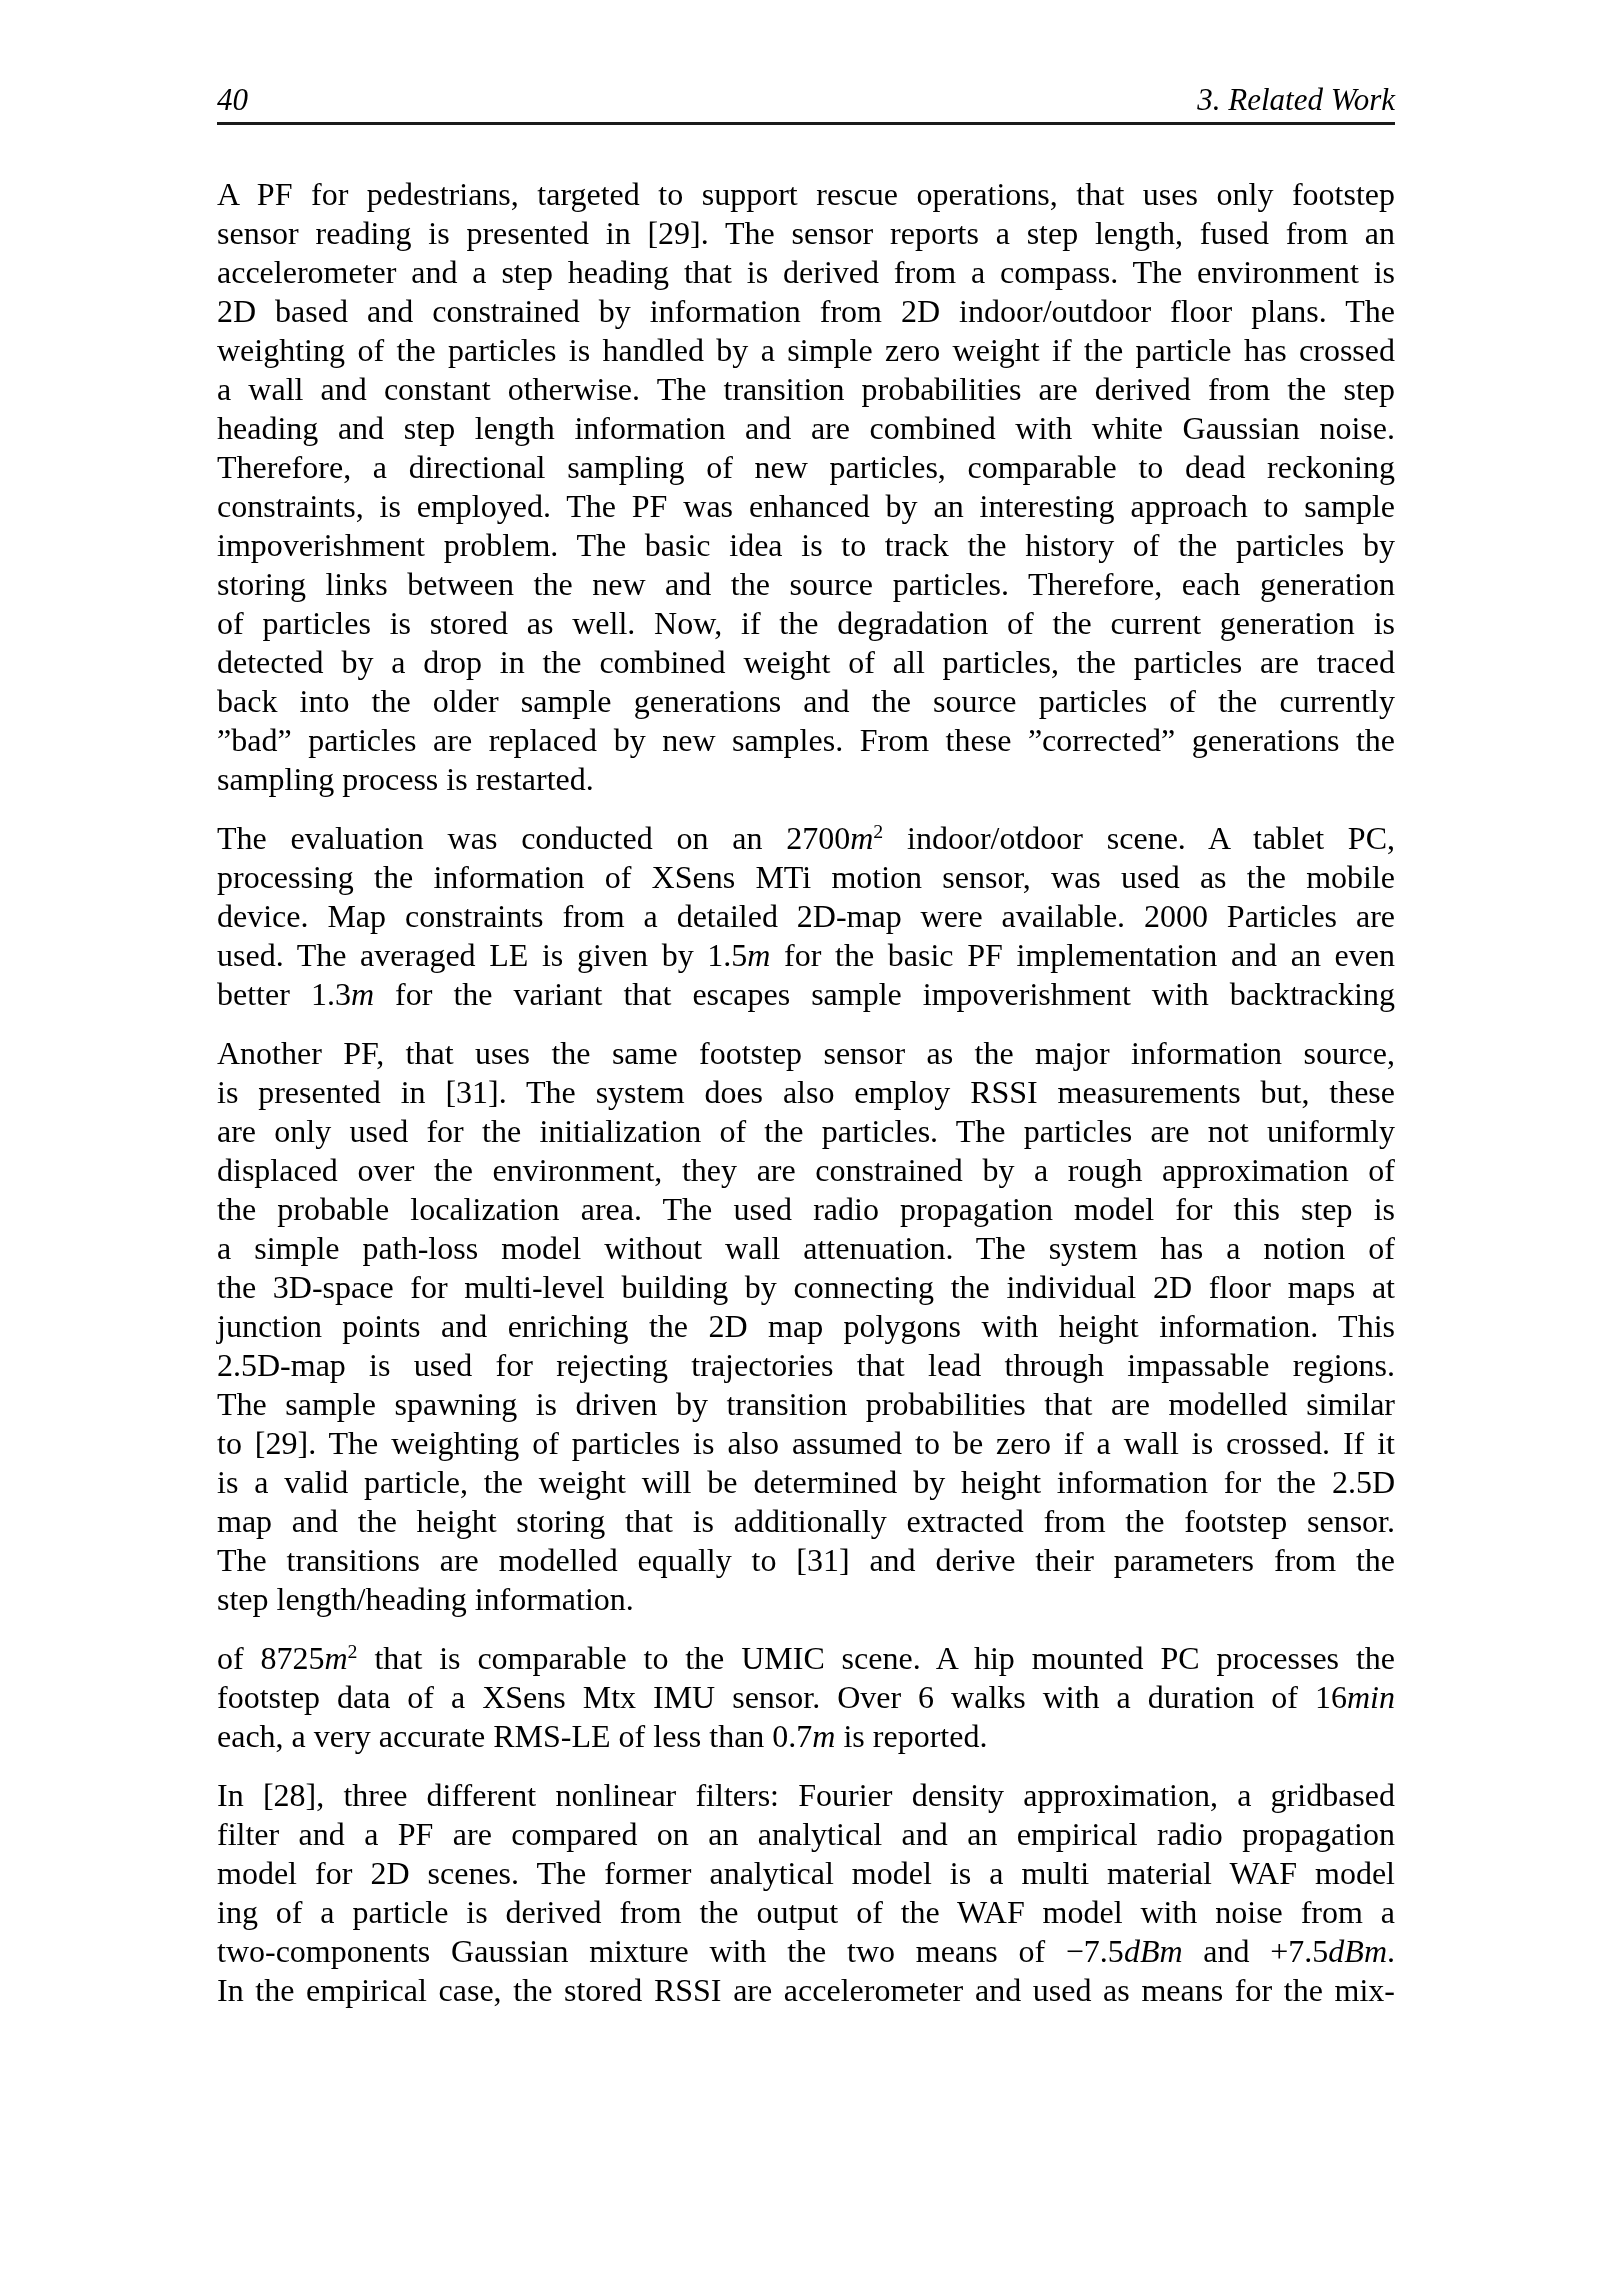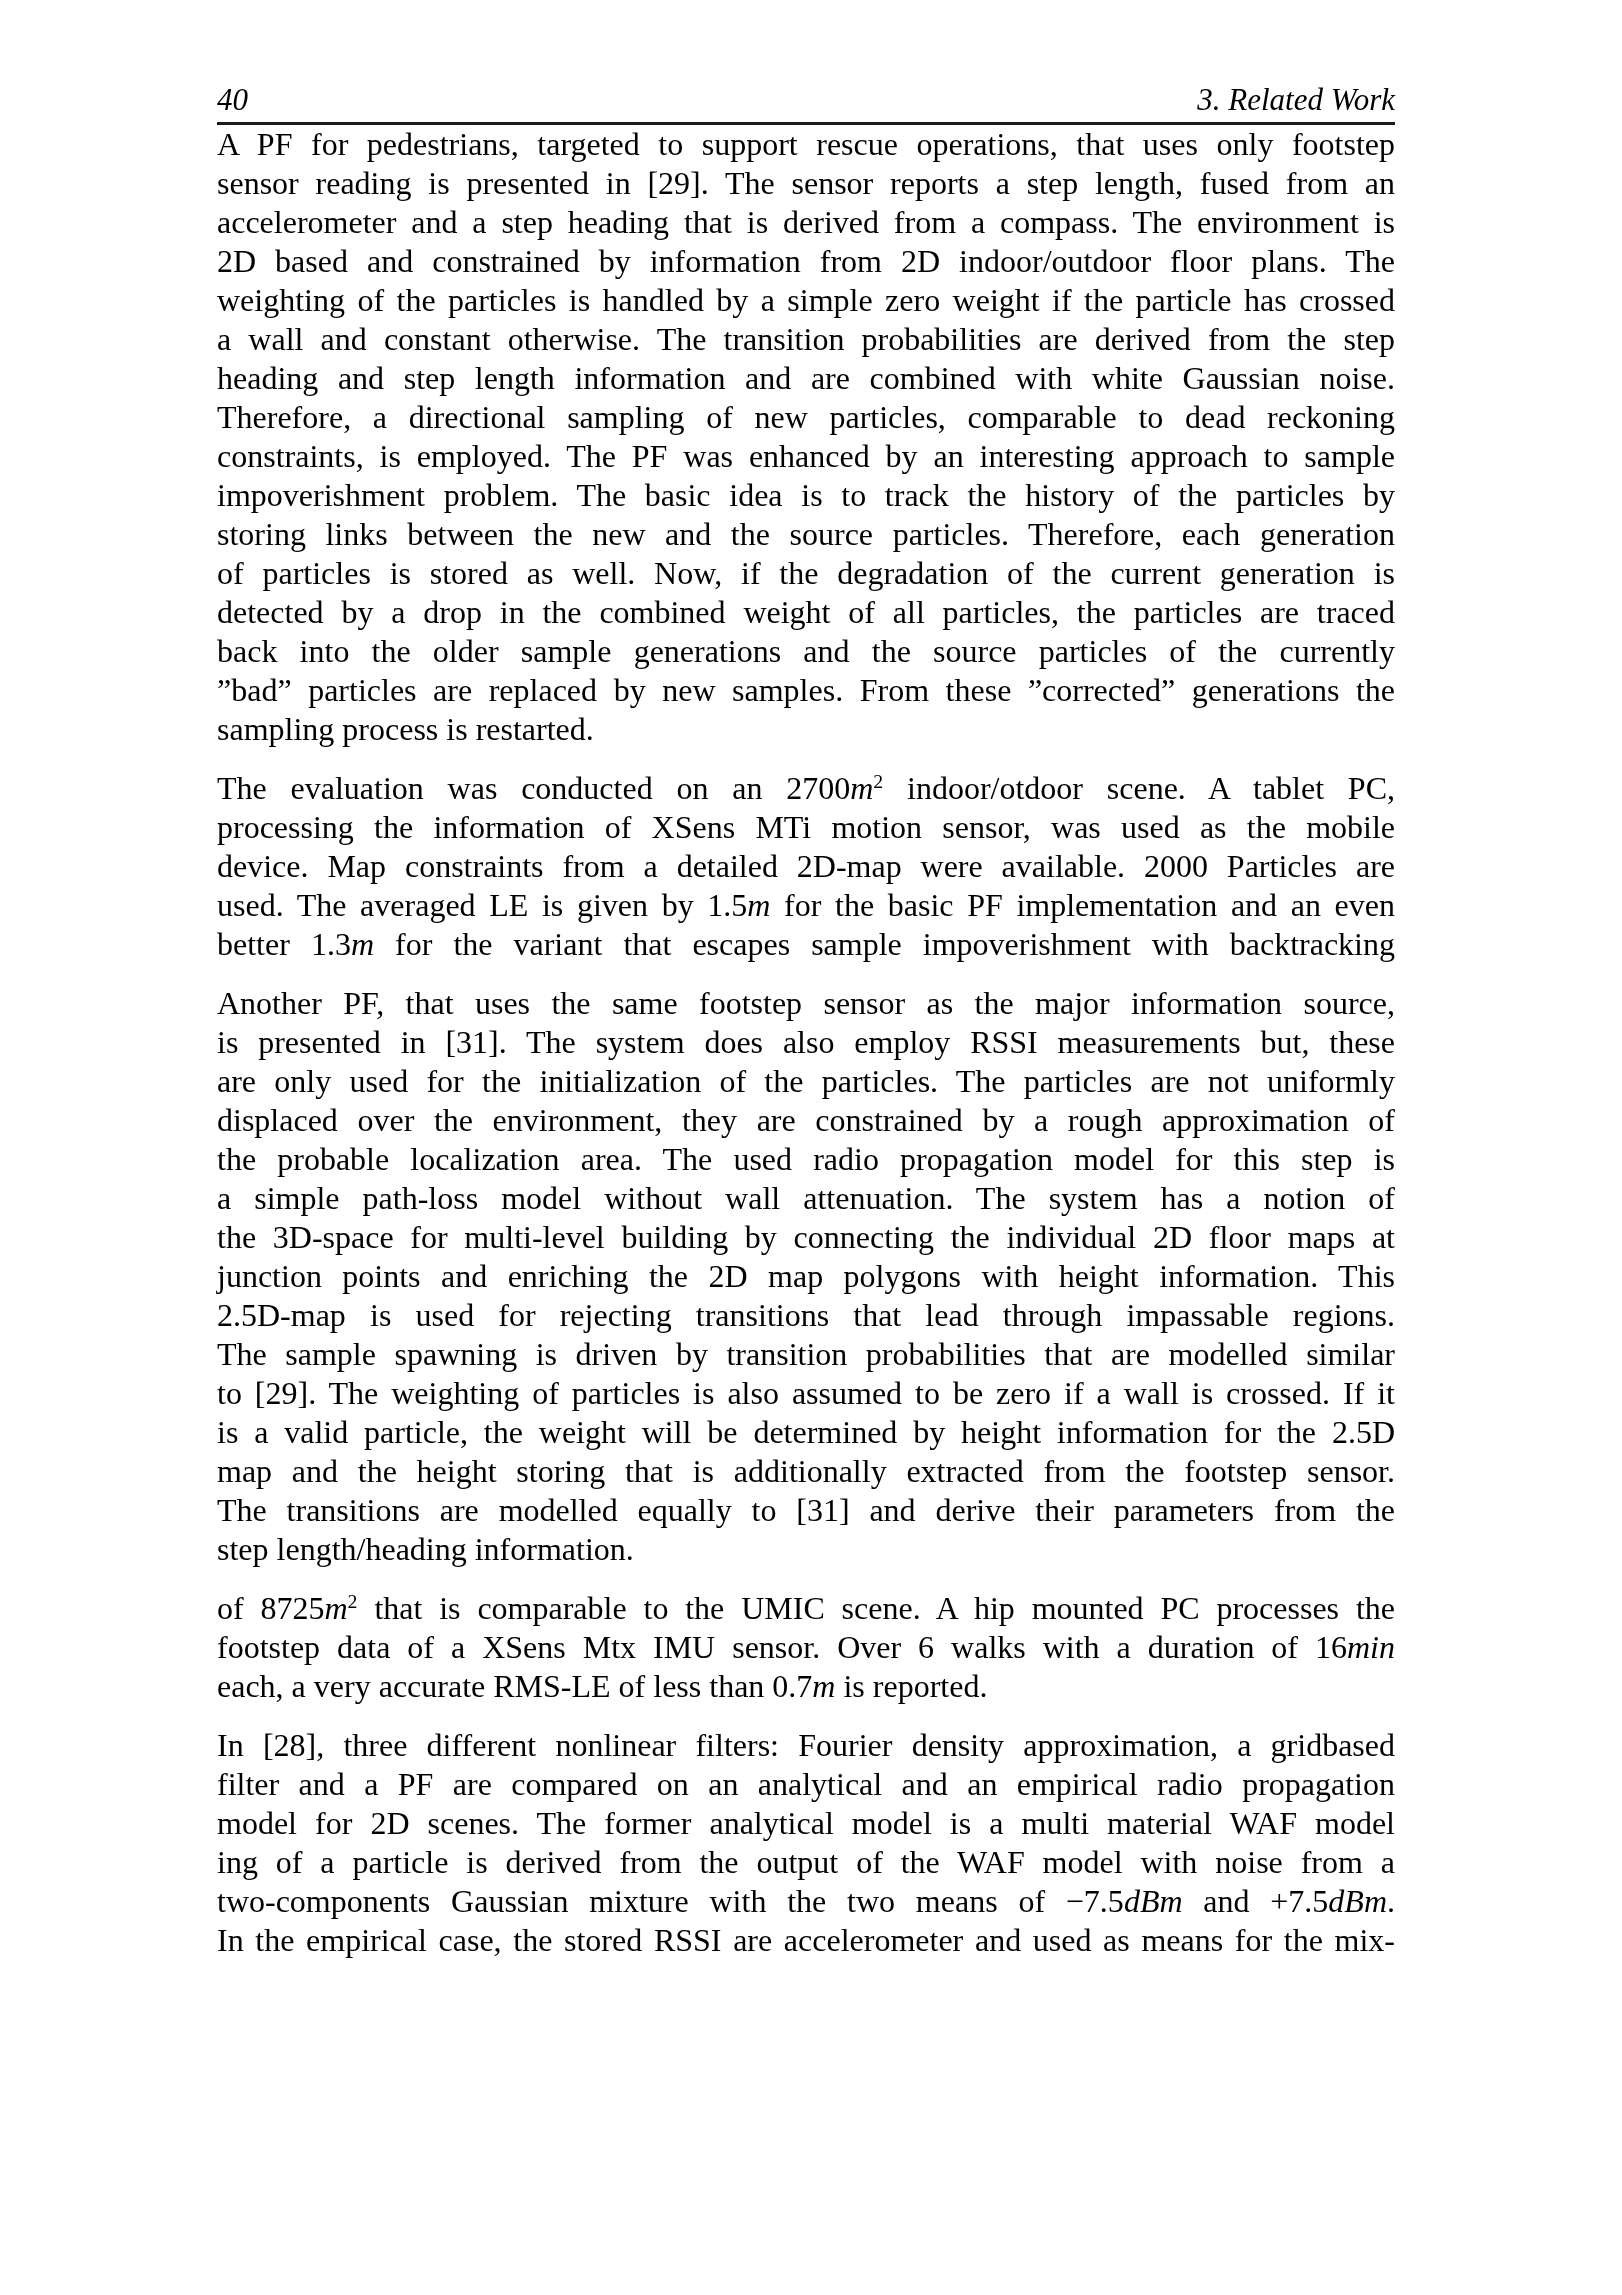--- a/index.html
+++ b/index.html
@@ -29,20 +29,21 @@
     font-size: 31px;
     line-height: 31px;
     font-style: italic;
   }
   .rule {
     margin-top: 7.3px;
     height: 3.2px;
     background: #1b1b1b;
   }
   .body-text {
+    margin-top: 50px;
     font-size: 32px;
     line-height: 39px;
   }
   .para {
     margin: 0;
     padding: 0;
   }
   .para + .para {
     margin-top: 20px;
   }
@@ -103,21 +104,21 @@
         </p>
         <p class="para">
           <span class="line">Another PF, that uses the same footstep sensor as the major information source,</span>
           <span class="line">is presented in [31]. The system does also employ RSSI measurements but, these</span>
           <span class="line">are only used for the initialization of the particles. The particles are not uniformly</span>
           <span class="line">displaced over the environment, they are constrained by a rough approximation of</span>
           <span class="line">the probable localization area. The used radio propagation model for this step is</span>
           <span class="line">a simple path-loss model without wall attenuation. The system has a notion of</span>
           <span class="line">the 3D-space for multi-level building by connecting the individual 2D floor maps at</span>
           <span class="line">junction points and enriching the 2D map polygons with height information. This</span>
-          <span class="line">2.5D-map is used for rejecting transitions that lead through impassable regions.</span>
+          <span class="line">2.5D-map is used for rejecting trajectories that lead through impassable regions.</span>
           <span class="line">The sample spawning is driven by transition probabilities that are modelled similar</span>
           <span class="line">to [29]. The weighting of particles is also assumed to be zero if a wall is crossed. If it</span>
           <span class="line">is a valid particle, the weight will be determined by height information for the 2.5D</span>
           <span class="line">map and the height storing that is additionally extracted from the footstep sensor.</span>
           <span class="line">The transitions are modelled equally to [31] and derive their parameters from the</span>
           <span class="line unjust">step length/heading information.</span>
         </p>
         <p class="para">
           <span class="line">of 8725<i>m</i><sup>2</sup> that is comparable to the UMIC scene. A hip mounted PC processes the</span>
           <span class="line">footstep data of a XSens Mtx IMU sensor. Over 6 walks with a duration of 16<i>min</i></span>

